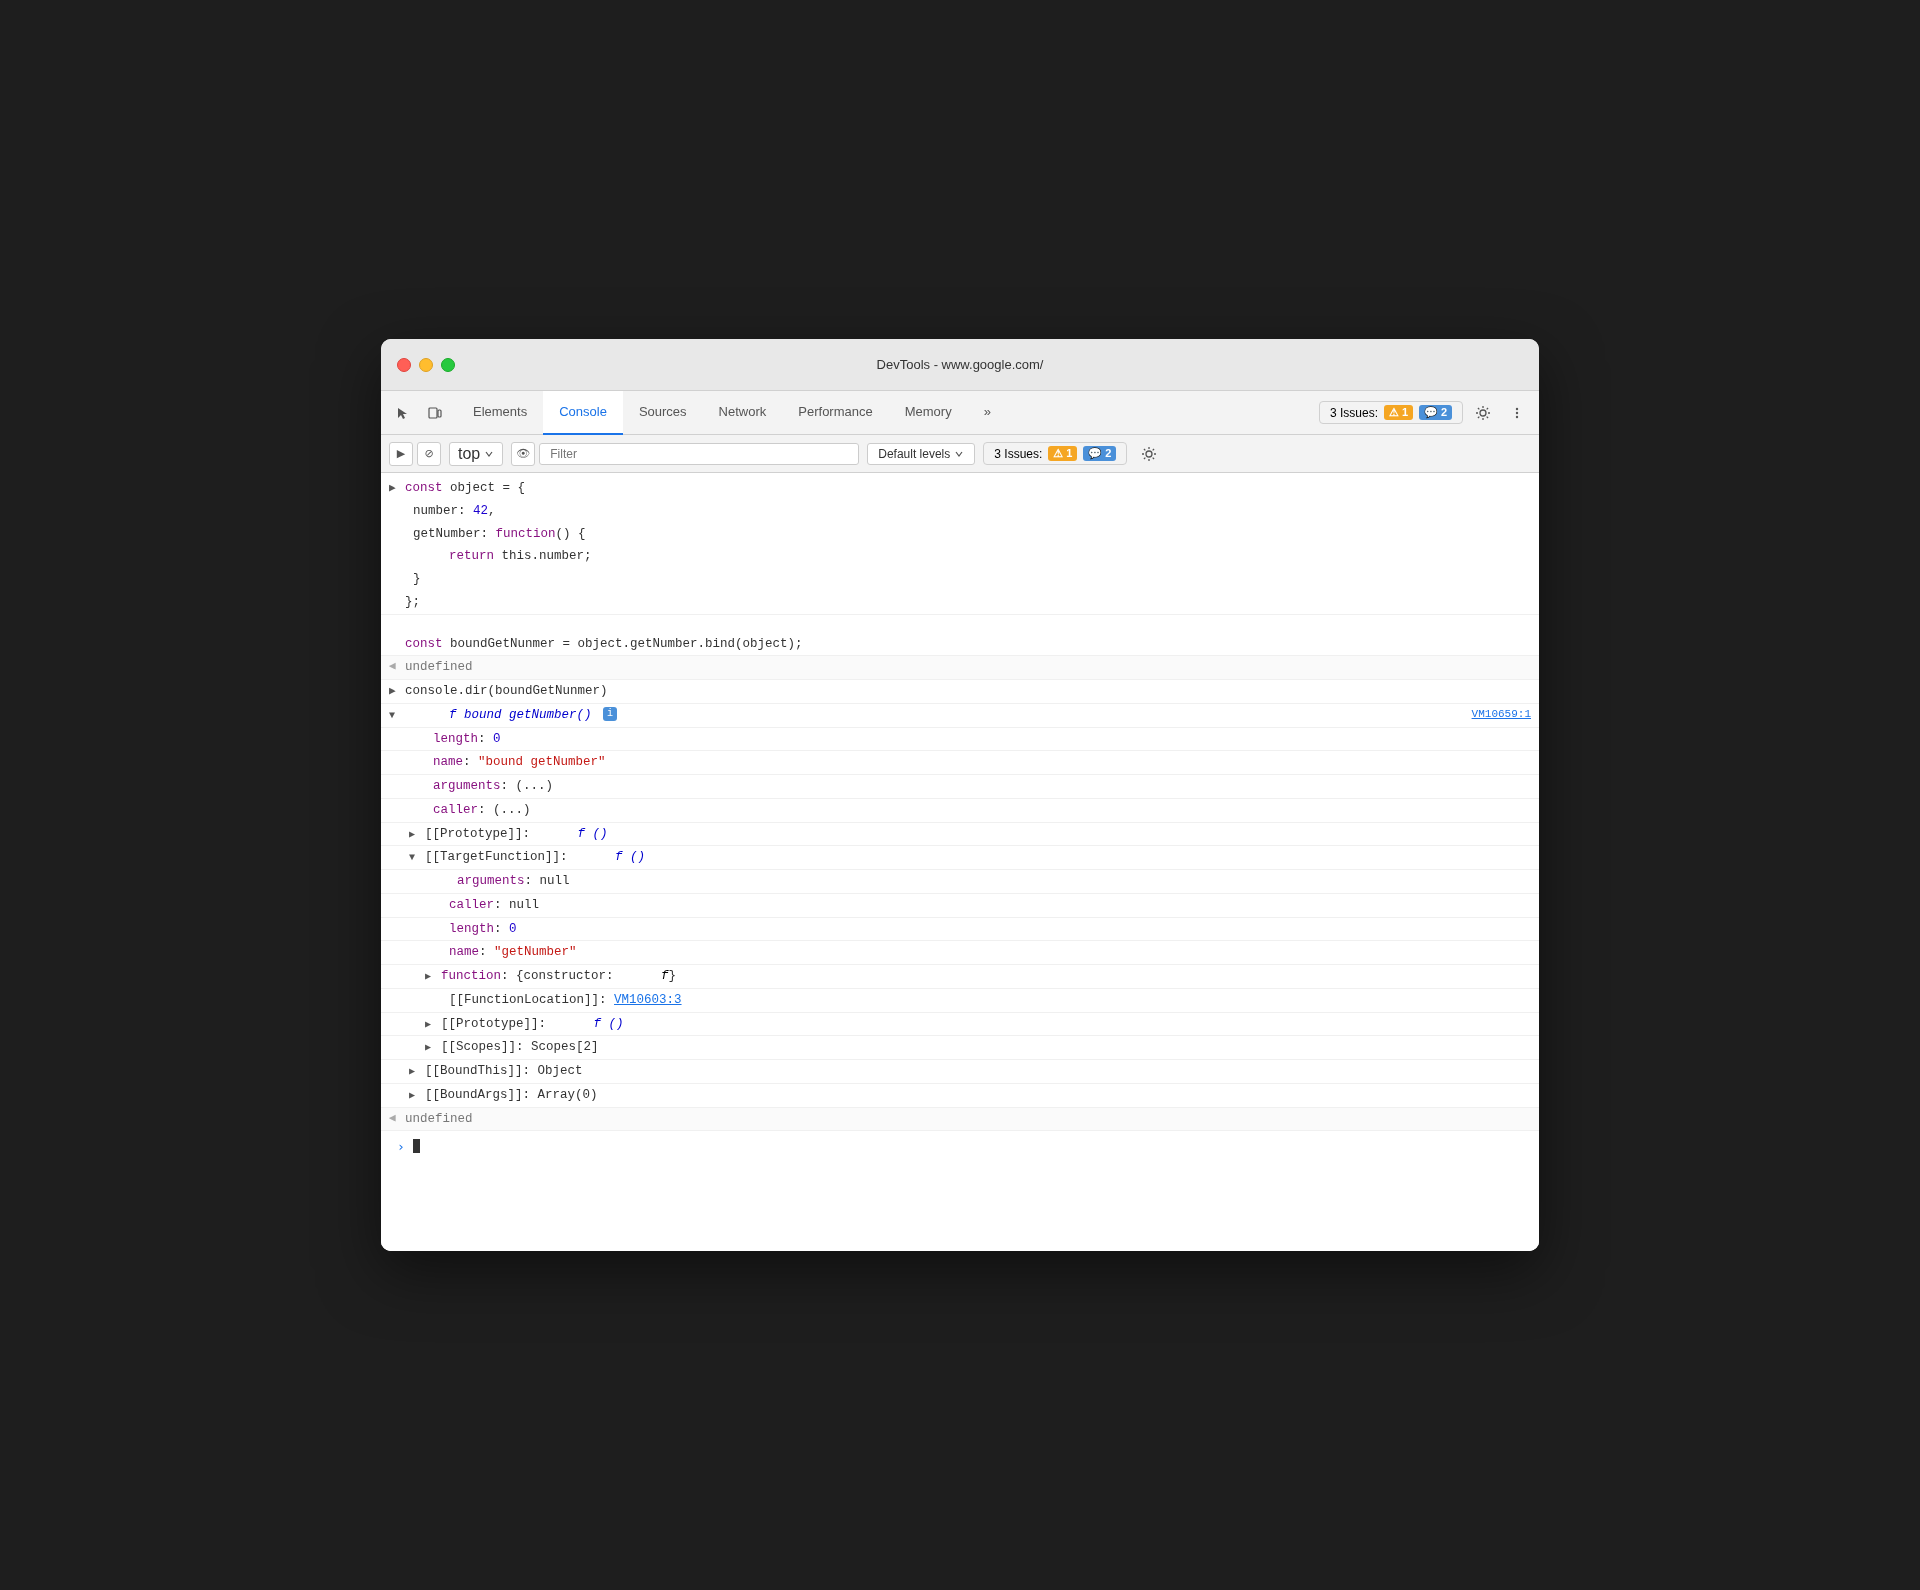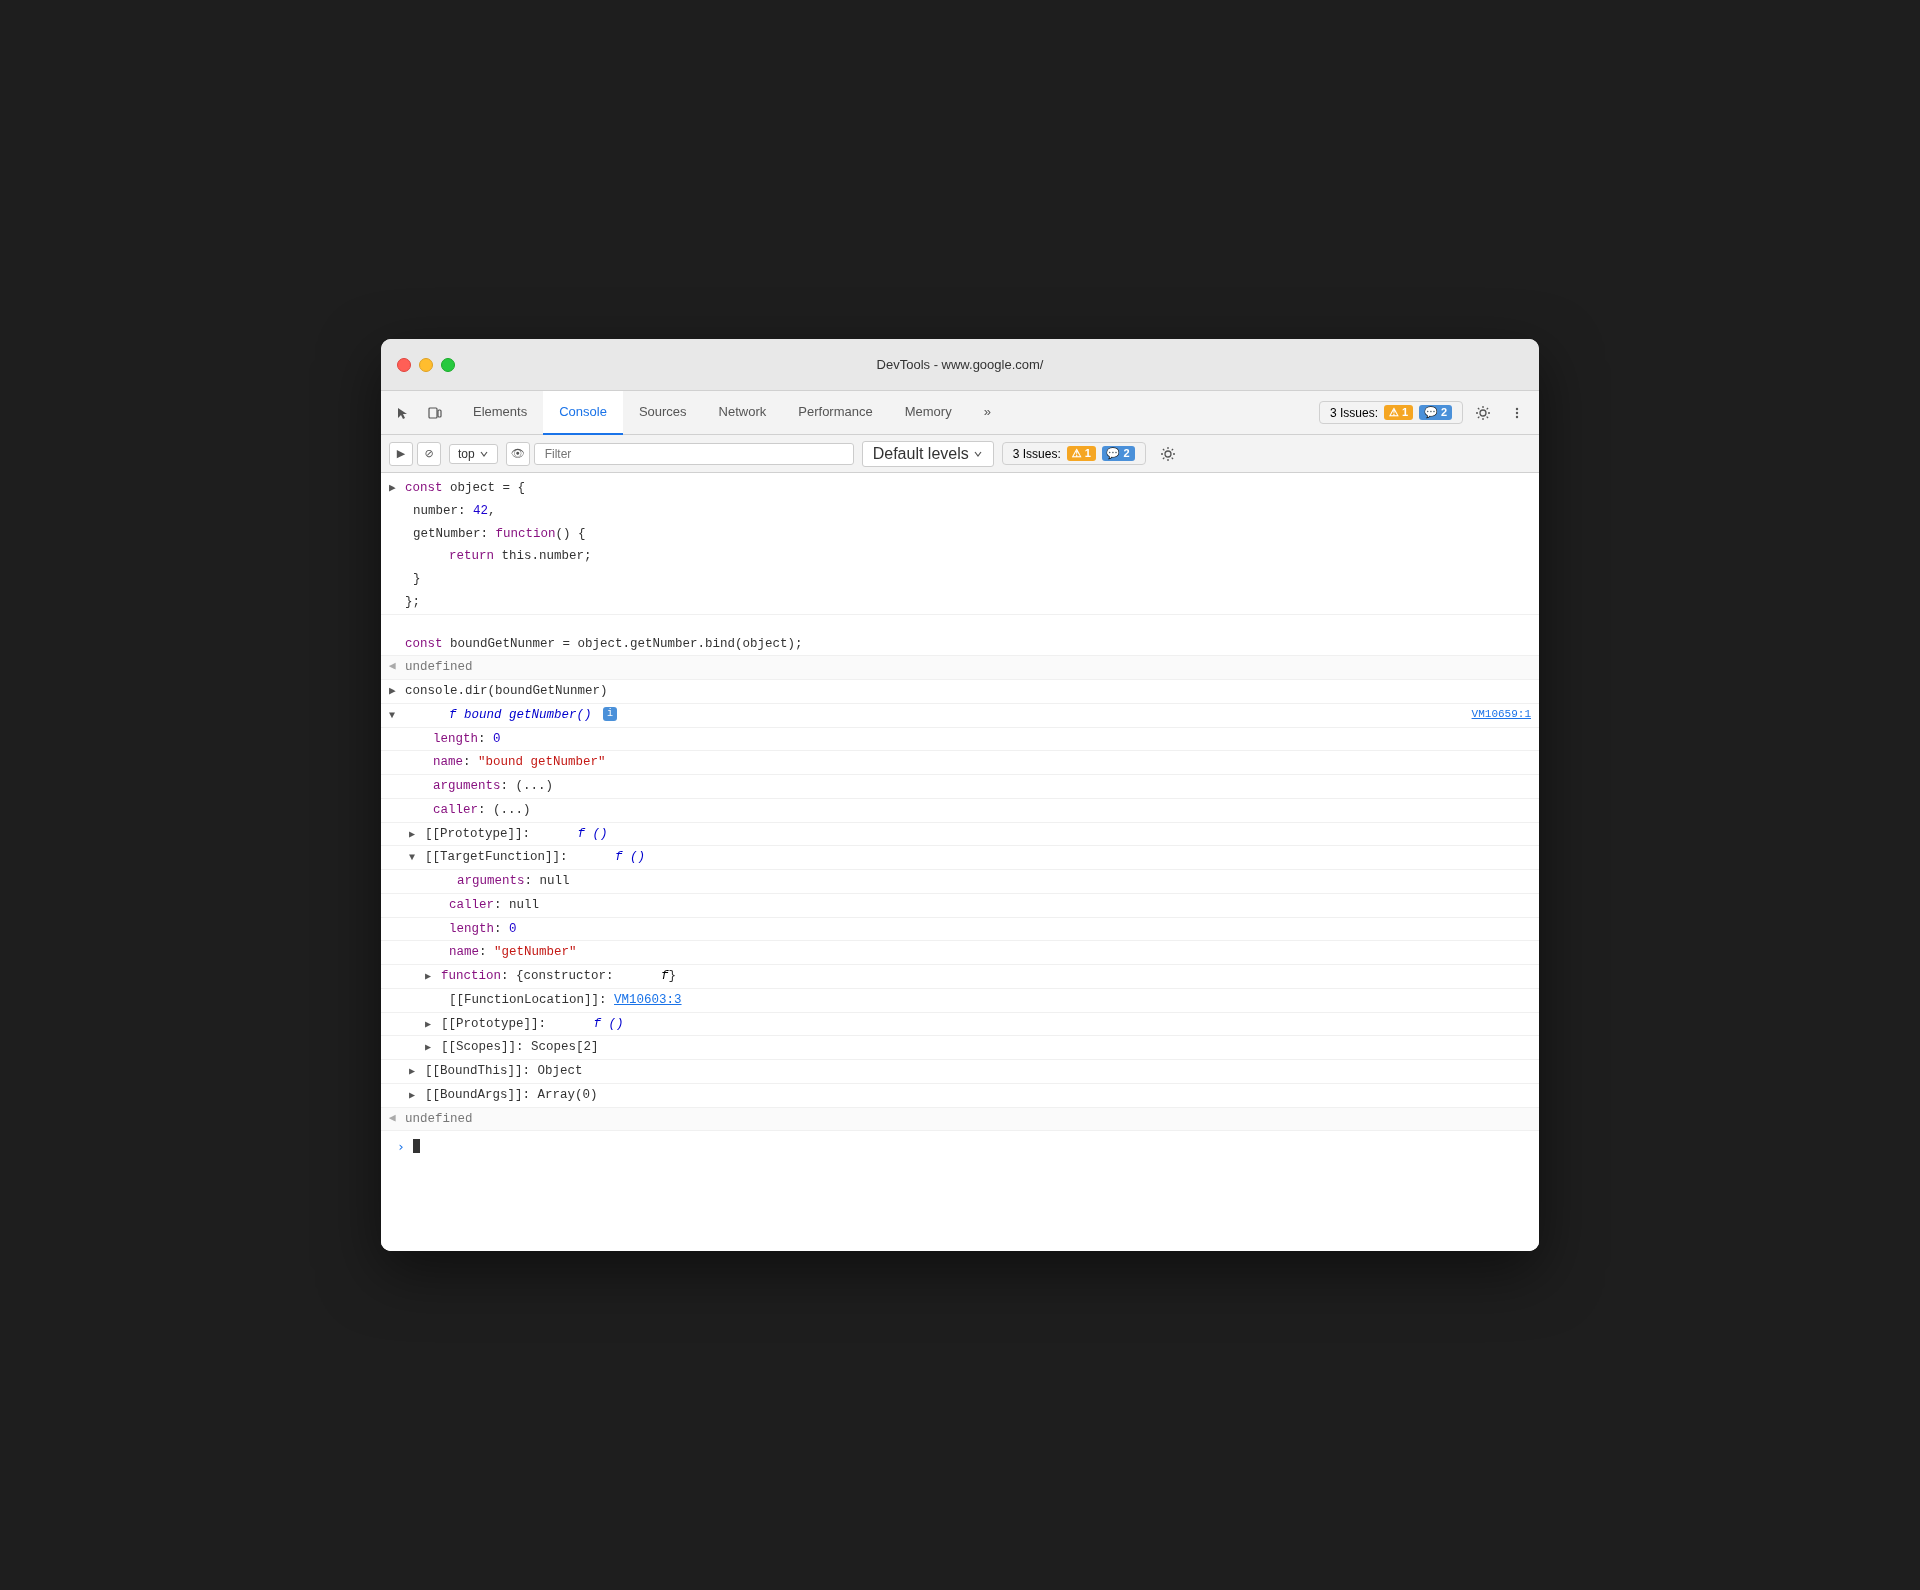--- a/index.html
+++ b/index.html
@@ -160,21 +160,21 @@
       color: #555;
     }
     .context-selector {
       display: flex;
       align-items: center;
       gap: 4px;
       border: 1px solid #ccc;
       border-radius: 3px;
       background: white;
       padding: 2px 8px;
-      font-size: 12px;
+      font-size: 16px;
       cursor: pointer;
       color: #333;
       margin: 0 4px;
     }
     .filter-input {
       flex: 1;
       border: 1px solid #ccc;
       border-radius: 3px;
       padding: 3px 10px;
       font-size: 12px;
@@ -183,21 +183,21 @@
       max-width: 320px;
     }
     .levels-btn {
       display: flex;
       align-items: center;
       gap: 4px;
       border: 1px solid #ccc;
       border-radius: 3px;
       background: white;
       padding: 3px 10px;
-      font-size: 16px;
+      font-size: 12px;
       cursor: pointer;
       color: #333;
       margin-left: 4px;
     }
     .console-area {
       flex: 1;
       overflow-y: auto;
       background: white;
       font-family: 'Menlo', 'Monaco', 'Courier New', monospace;
       font-size: 12.5px;

